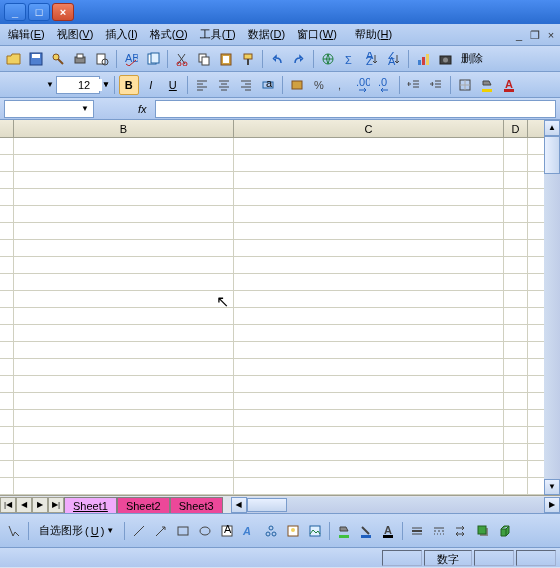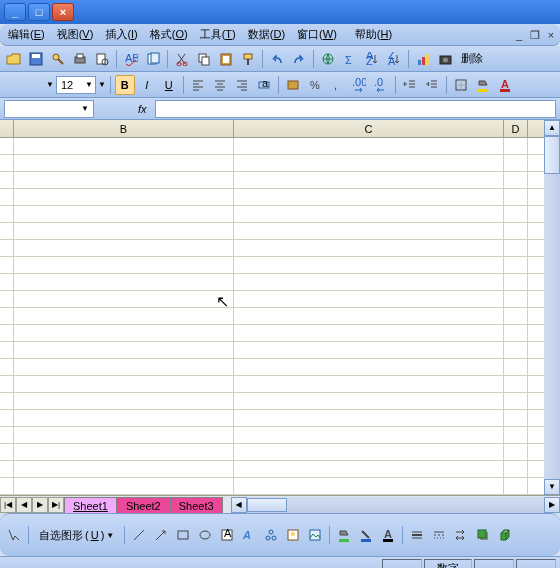--- a/index.html
+++ b/index.html
@@ -2,31 +2,31 @@
 <html><head>
 <meta charset="utf-8">
 <style>
 * { margin: 0; padding: 0; box-sizing: border-box; font-family: Tahoma, Arial, sans-serif; font-size: 11px; }
 body { width: 560px; height: 568px; overflow: hidden; background: #d6e2f2; }
 .titlebar { height: 24px; background: linear-gradient(to bottom, #4a8cf0, #2a6cd0); display: flex; align-items: center; padding: 0 4px; color: #fff; }
 .titlebar-text { flex: 1; font-family: "Courier New", monospace; font-size: 13px; overflow: hidden; white-space: nowrap; }
 .window-controls { display: flex; gap: 2px; }
 .win-btn { width: 22px; height: 18px; background: linear-gradient(to bottom, #5a9cf8, #3a7ce0); border: 1px solid #1a5cc0; border-radius: 3px; color: #fff; display: flex; align-items: center; justify-content: center; cursor: pointer; font-weight: bold; }
 .win-btn.close { background: linear-gradient(to bottom, #f08060, #d05030); border-color: #a03020; }
-.menubar { background: linear-gradient(to bottom, #bfd4f4, #a8c4ec); height: 22px; display: flex; align-items: center; padding: 0 2px; border-bottom: 1px solid #7a9ccc; border-radius: 7px; }
+.menubar { background: linear-gradient(to bottom, #bfd4f4, #a8c4ec); height: 22px; display: flex; align-items: center; padding: 0 2px; border-bottom: 1px solid #7a9ccc; }
 .menu-item { padding: 2px 6px; cursor: default; }
 .menu-item u { text-decoration: underline; }
 .menu-spacer { flex: 1; }
 .menu-help { padding: 2px 6px; margin-left: 6px; }
 .doc-btns { display: flex; gap: 2px; margin-left: 4px; }
 .doc-btn { width: 14px; height: 12px; color: #333; cursor: pointer; text-align: center; line-height: 12px; }
 .toolbar { background: linear-gradient(to bottom, #c8daf6, #a8c4ec); height: 26px; display: flex; align-items: center; padding: 0 4px; gap: 2px; border-bottom: 1px solid #7a9ccc; overflow: hidden; }
 .tbtn { width: 20px; height: 20px; display: flex; align-items: center; justify-content: center; cursor: pointer; border-radius: 2px; flex-shrink: 0; }
 .sep { width: 1px; height: 18px; background: #7a9ccc; margin: 0 2px; flex-shrink: 0; }
-.font-size-box { width: 40px; height: 18px; background: #fff; border: 1px solid #7a9ccc; display: flex; align-items: center; padding: 0 4px; flex-shrink: 0; }
+.font-size-box { width: 40px; height: 18px; background: #fff; border: 1px solid #7a9ccc; display: flex; align-items: center; padding: 0 21px; flex-shrink: 0; }
 .font-size-box input { border: none; width: 24px; outline: none; font-size: 11px; }
 .font-size-box .arrow { margin-left: auto; font-size: 8px; cursor: pointer; }
 .bold-btn { font-weight: bold; background: #ffe0a0; border: 1px solid #d0a040; width: 20px; height: 20px; }
 .fmt-btn { font-style: italic; }
 .formula-bar { background: linear-gradient(to bottom, #c8daf6, #b0c8ee); height: 22px; display: flex; align-items: center; padding: 0 4px; border-bottom: 1px solid #7a9ccc; }
 .name-box { width: 90px; height: 18px; background: #fff; border: 1px solid #7a9ccc; display: flex; align-items: center; padding: 0 4px; }
 .name-box .arrow { margin-left: auto; font-size: 8px; cursor: pointer; }
 .fx-label { padding: 0 8px; font-style: italic; cursor: pointer; margin-left: 36px; }
 .formula-input { flex: 1; height: 18px; background: #fff; border: 1px solid #7a9ccc; padding: 0 4px; outline: none; }
 .grid-area { position: relative; height: 375px; background: #fff; display: flex; flex-direction: column; }
@@ -49,21 +49,21 @@
 .vscroll-thumb { position: absolute; top: 16px; width: 100%; height: 38px; background: linear-gradient(to right, #e8f0ff, #c8d8f0); border: 1px solid #7a9ccc; cursor: pointer; }
 .cursor-arrow { position: absolute; left: 216px; top: 154px; pointer-events: none; font-size: 16px; color: #000; z-index: 100; }
 .sheet-tabs-bar { height: 18px; background: #e0e4ec; display: flex; align-items: center; border-top: 1px solid #a0a090; }
 .tab-nav { display: flex; }
 .tab-nav-btn { width: 16px; height: 16px; border: 1px solid #a0a090; background: #e8e8e0; cursor: pointer; font-size: 8px; text-align: center; line-height: 14px; }
 .sheet-tab { padding: 1px 8px; border: 1px solid #808080; border-bottom: none; cursor: pointer; background: #ec4899; height: 16px; line-height: 14px; position: relative; }
 .sheet-tab.active { background: #f0abfc; font-weight: normal; }
 .hscroll { flex: 1; height: 16px; background: linear-gradient(to bottom, #d0ddf0, #c0cde8); display: flex; align-items: center; margin-left: 8px; }
 .hscroll-btn { width: 16px; height: 16px; background: linear-gradient(to bottom, #e8f0ff, #c8d8f0); border: 1px solid #7a9ccc; cursor: pointer; text-align: center; line-height: 14px; font-size: 8px; }
 .hscroll-thumb { width: 40px; height: 14px; background: linear-gradient(to bottom, #e8f0ff, #c8d8f0); border: 1px solid #7a9ccc; cursor: pointer; }
-.draw-toolbar { background: linear-gradient(to bottom, #c8daf6, #a8c4ec); height: 43px; display: flex; align-items: center; padding: 0 4px; gap: 2px; border-top: 1px solid #7a9ccc; overflow: hidden; border-radius: 9px; }
+.draw-toolbar { background: linear-gradient(to bottom, #c8daf6, #a8c4ec); height: 34px; display: flex; align-items: center; padding: 0 4px; gap: 2px; border-top: 1px solid #7a9ccc; overflow: hidden; }
 .autoshape-btn { padding: 2px 6px; cursor: pointer; display: flex; align-items: center; gap: 2px; }
 .status-bar { background: linear-gradient(to bottom, #c8daf6, #b0c8ee); height: 20px; display: flex; align-items: center; padding: 0 4px; border-top: 1px solid #7a9ccc; }
 .status-cell { border: 1px inset #a0b0d0; padding: 1px 12px; height: 16px; line-height: 14px; margin-left: 2px; min-width: 40px; }
 .status-spacer { flex: 1; }
 svg { display: block; }
 </style>
 </head>
 <body>
 
 <div class="titlebar">

